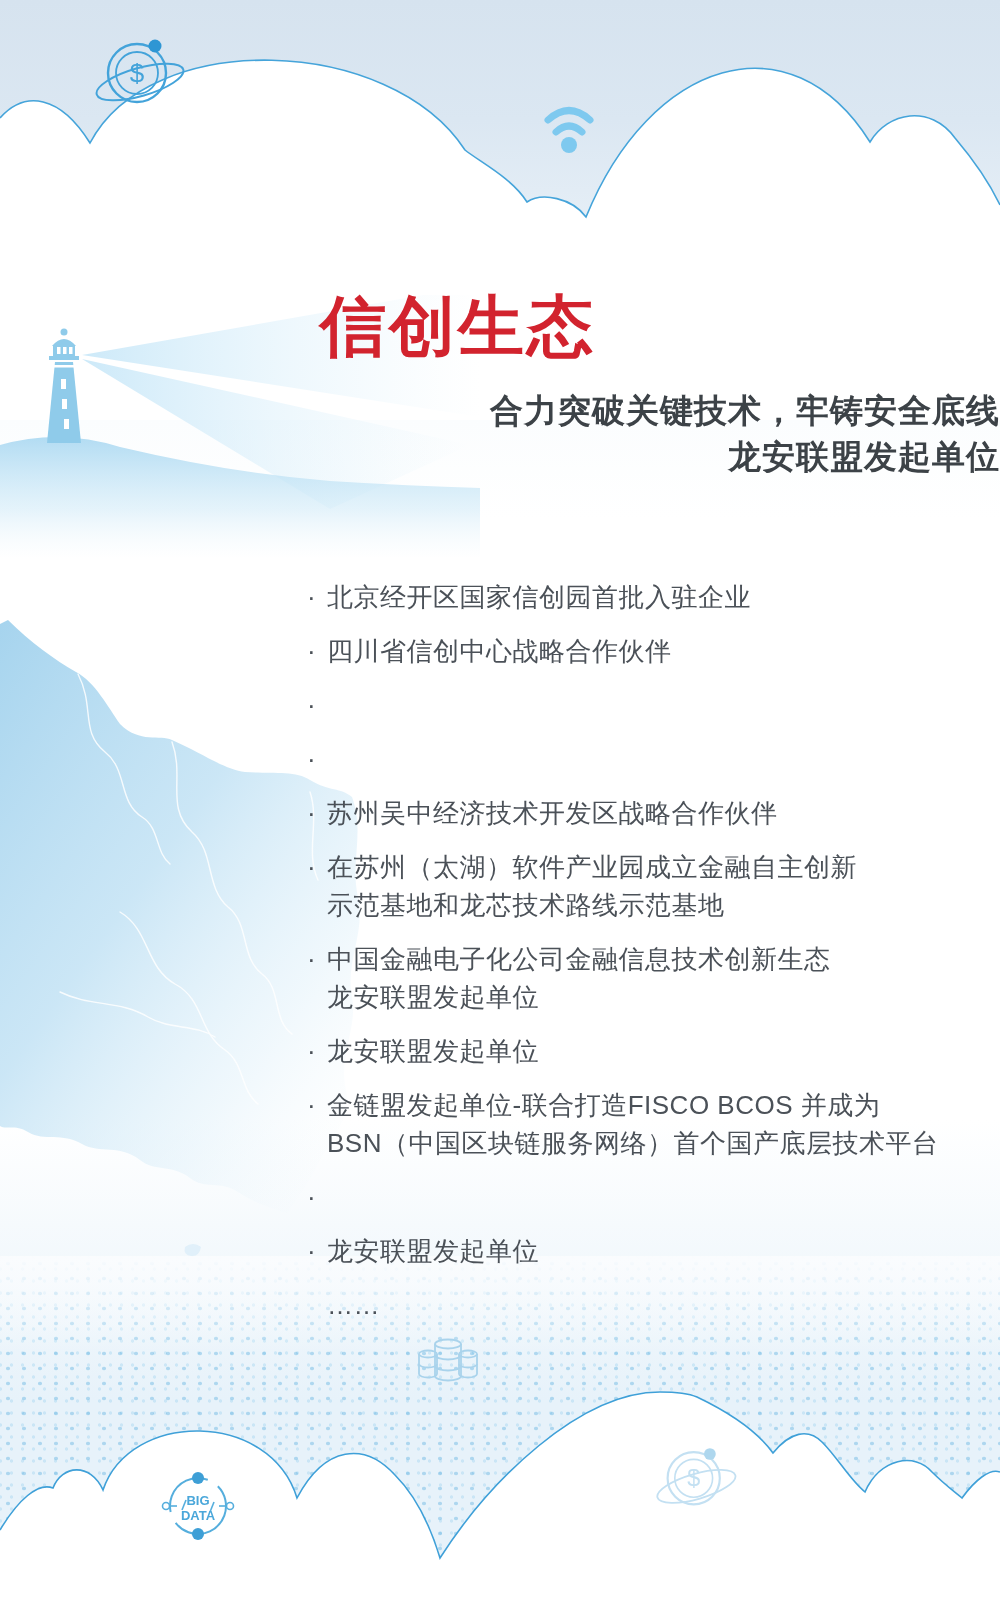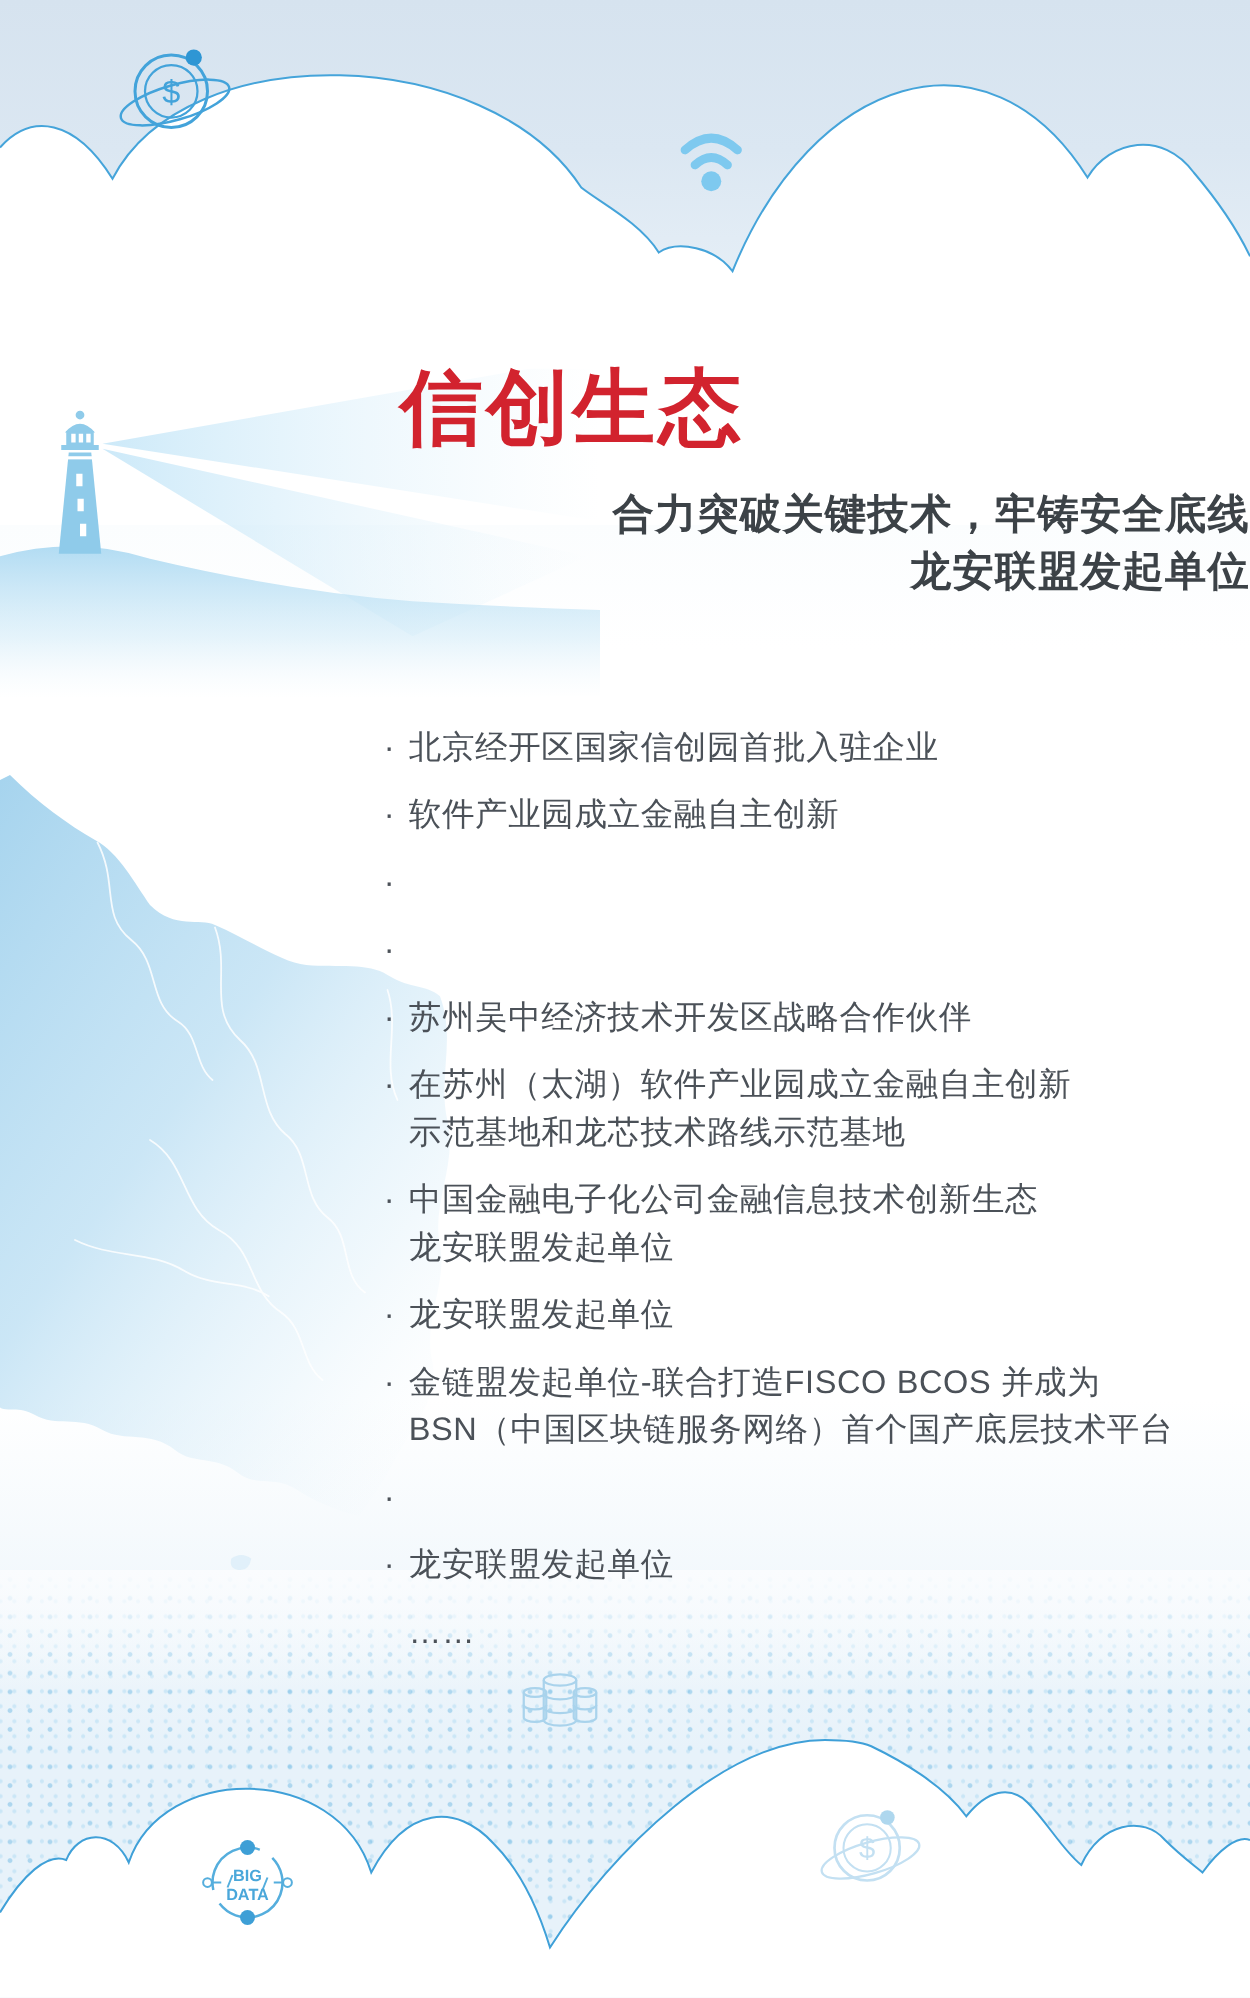--- a/index.html
+++ b/index.html
@@ -202,21 +202,21 @@
     <div>龙安联盟发起单位</div>
   </div>
 
   <div class="abs list">
     <div class="li">
       <span class="bullet">·</span>
       <span class="txt">北京经开区国家信创园首批入驻企业</span>
     </div>
     <div class="li">
       <span class="bullet">·</span>
-      <span class="txt">软件产业园成立金融自主创新</span>
+      <span class="txt">四川省信创中心战略合作伙伴</span>
     </div>
     <div class="li">
       <span class="bullet">·</span>
     </div>
     <div class="li">
       <span class="bullet">·</span>
     </div>
     <div class="li">
       <span class="bullet">·</span>
       <span class="txt">苏州吴中经济技术开发区战略合作伙伴</span>

